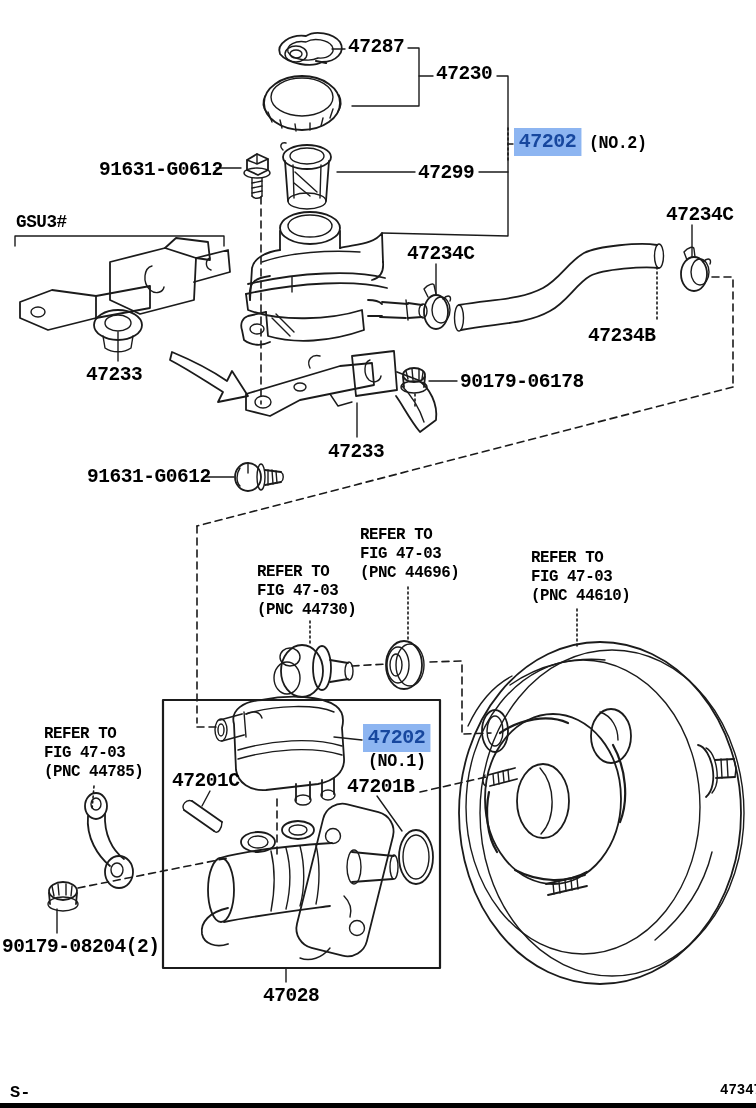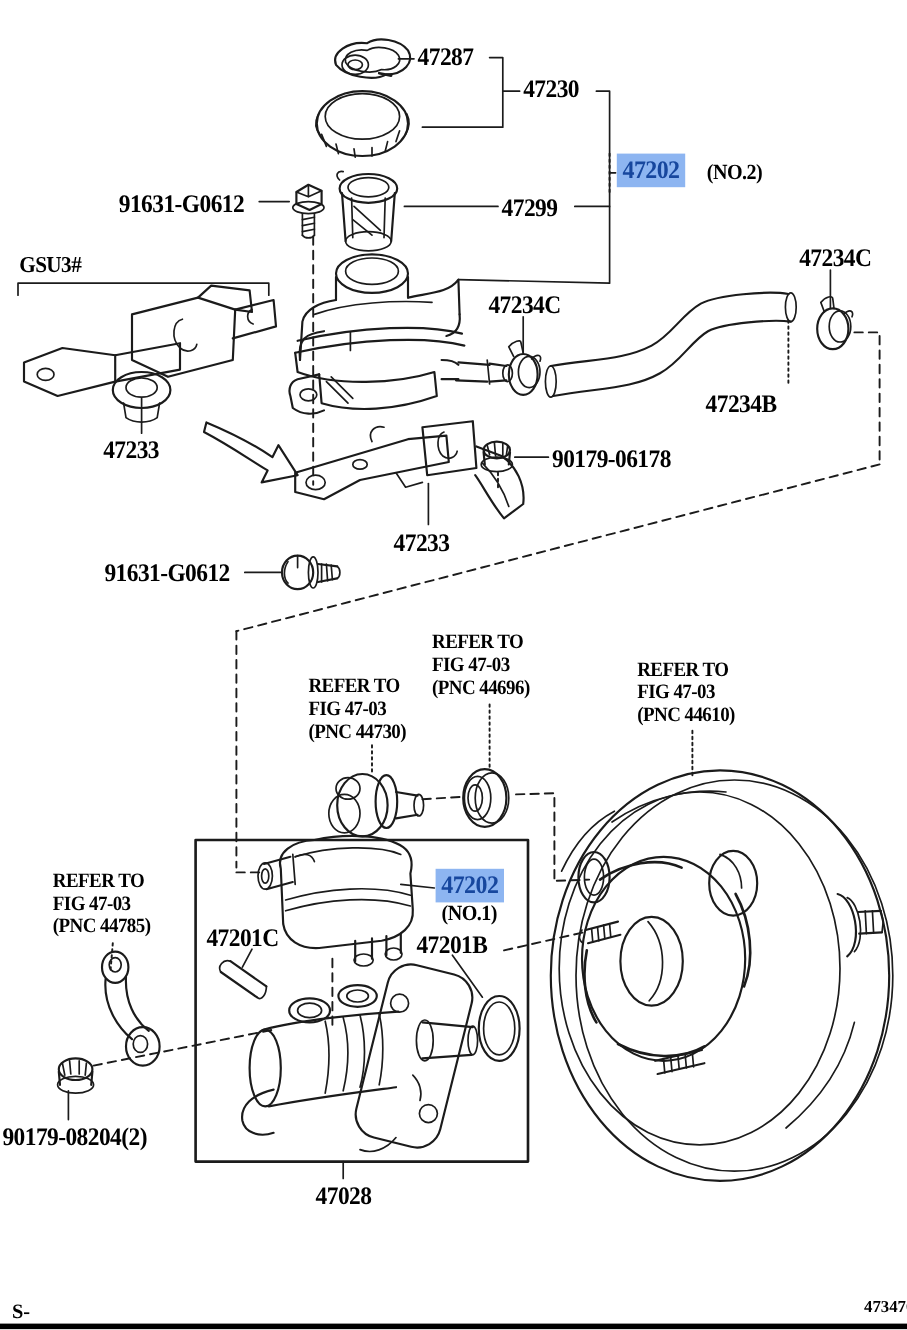--- a/index.html
+++ b/index.html
@@ -1,17 +1,17 @@
 <!DOCTYPE html>
 <html><head>
 <meta charset="utf-8">
 <style>
   html,body{margin:0;padding:0;background:#fff}
   .stage{position:relative;width:756px;height:1108px;background:#fff;overflow:hidden;
-         font-family:Liberation Serif, serif}
+         font-family:Liberation Mono, monospace}
   .stage svg{position:absolute;left:0;top:0}
   svg .ln{fill:none;stroke:#1b1b1b;stroke-width:1.8;stroke-linecap:round;stroke-linejoin:round}
   svg .thin{stroke-width:1.4}
   svg .thick{stroke-width:2.2}
   svg .dash{stroke-dasharray:7 5;stroke-width:1.6}
   svg .dot{stroke-dasharray:2 3;stroke-width:1.6}
   svg .fw{fill:#fff}
   svg .bar{fill:#000;stroke:none}
   .lbl{position:absolute;font-weight:bold;font-size:21px;color:#000;white-space:nowrap;
        letter-spacing:-0.5px;transform:scaleX(.93);transform-origin:0 0}

